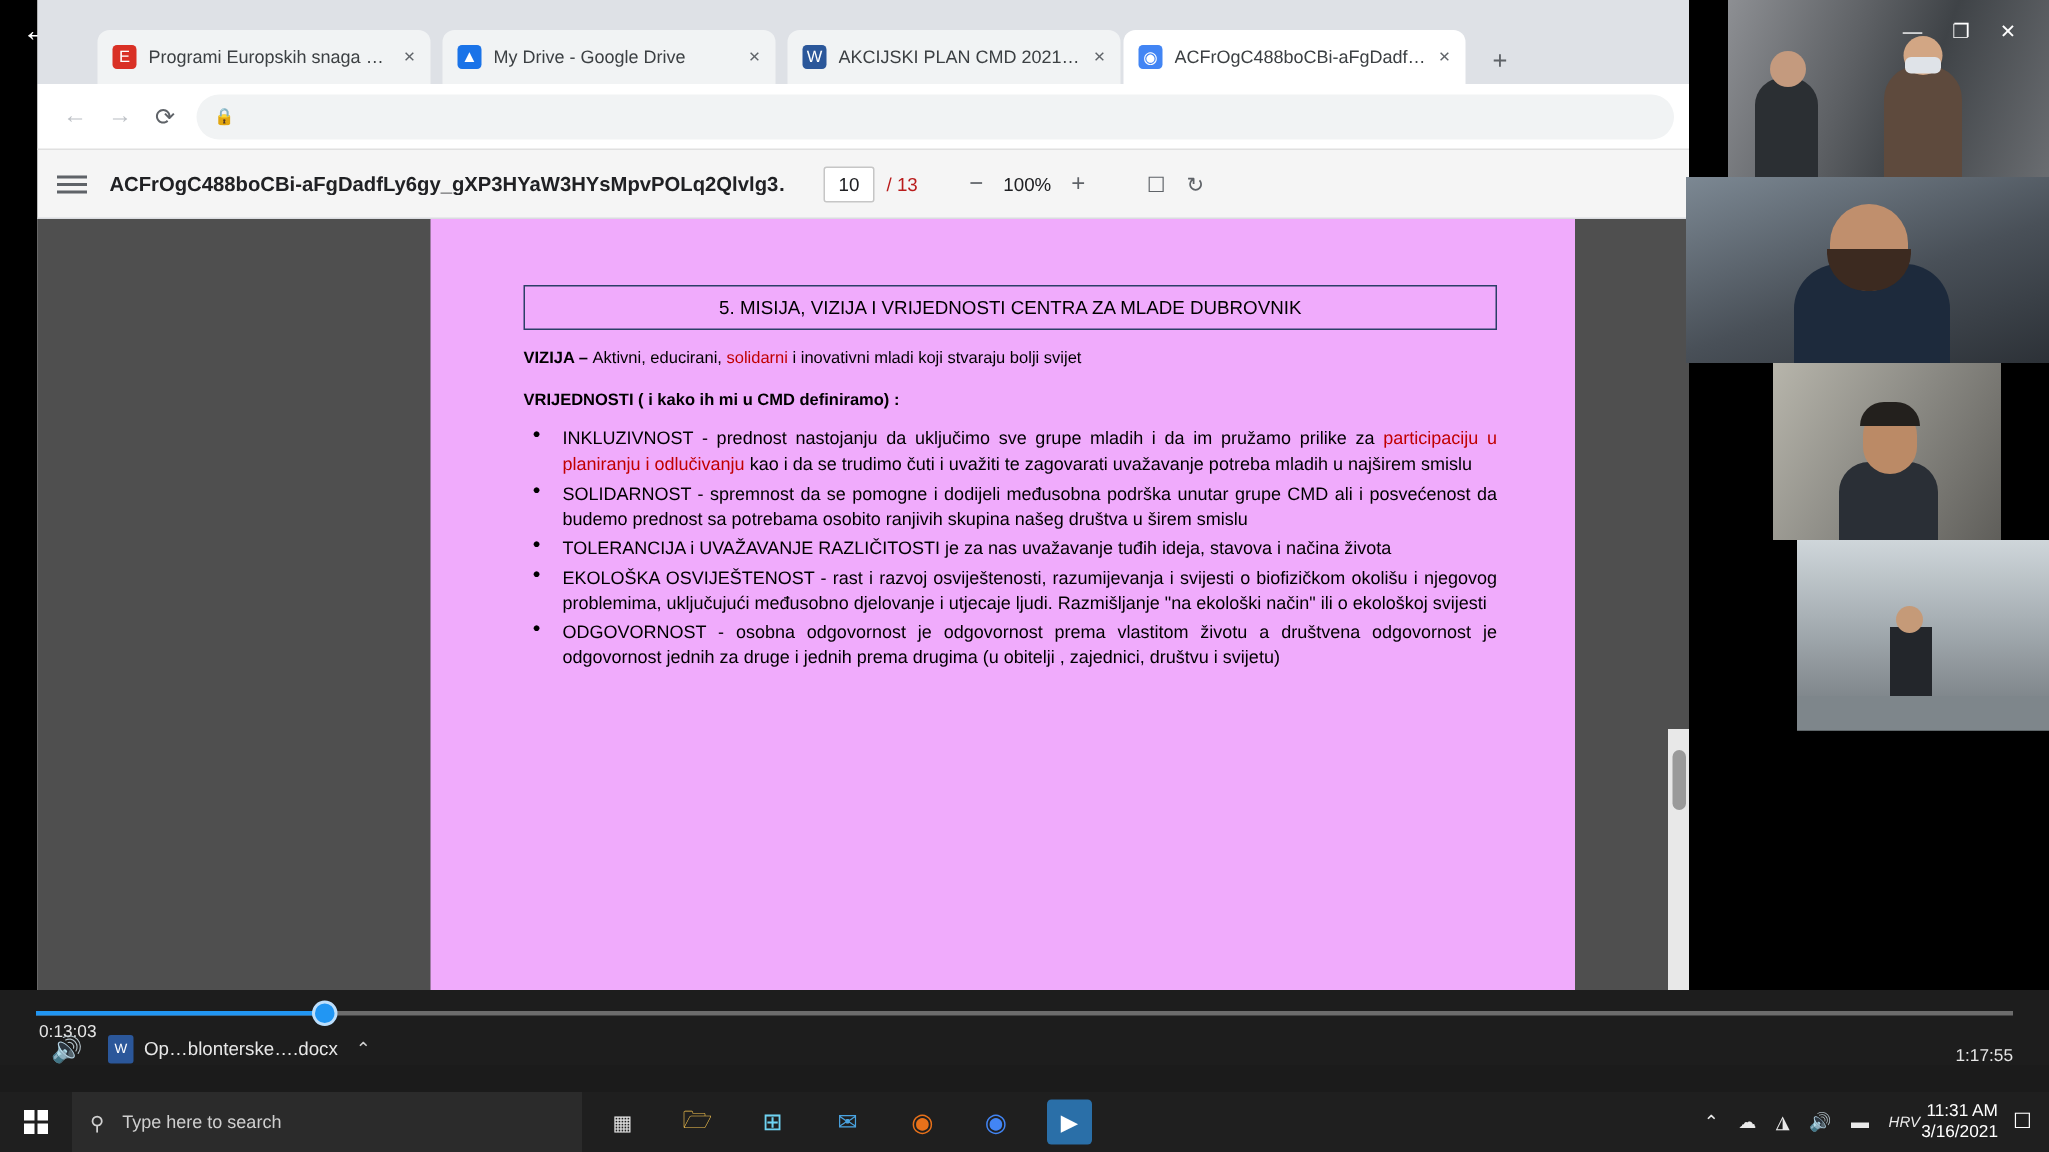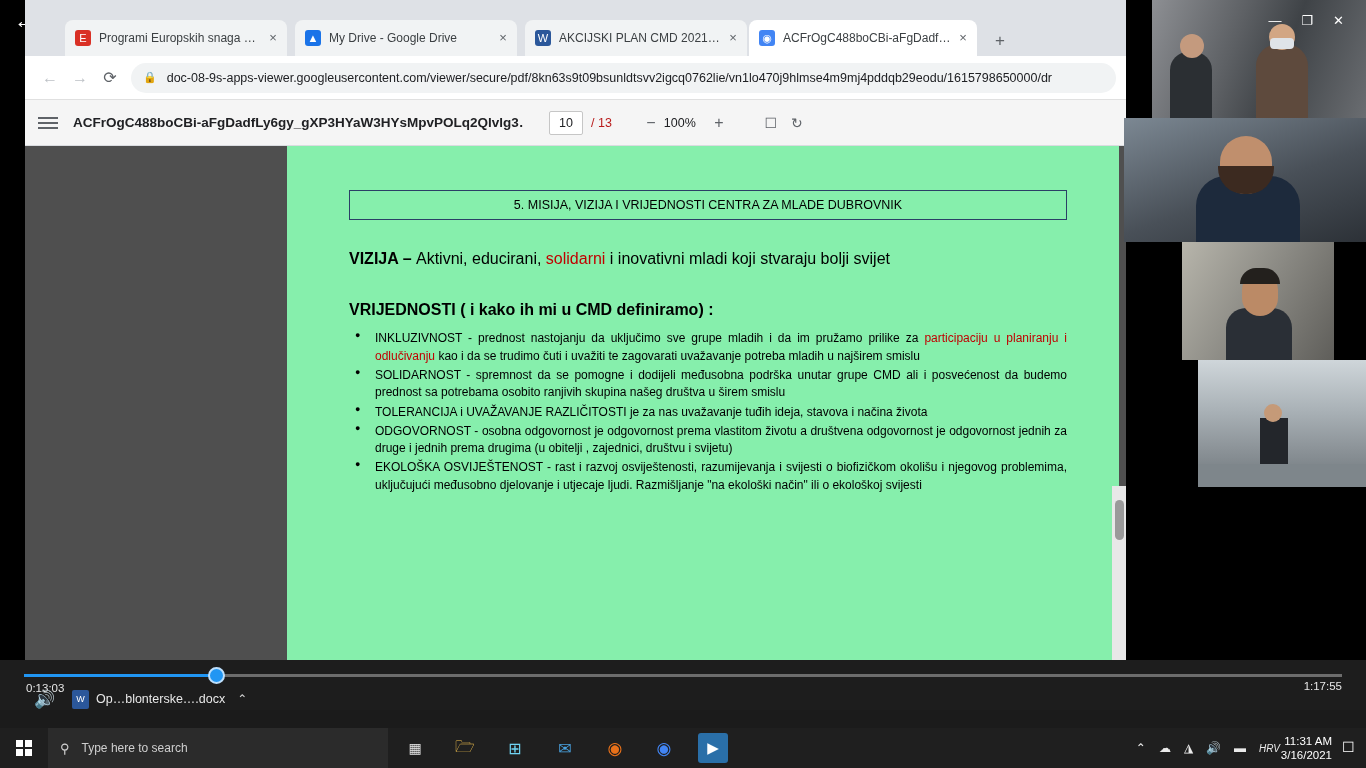--- a/index.html
+++ b/index.html
@@ -56,32 +56,32 @@
   #hamburger span:nth-child(2){top:12px}
   #hamburger span:nth-child(3){top:17px}
   #doctitle { font-size:13.5px; color:#202124; font-weight:bold; max-width:450px; overflow:hidden;
               white-space:nowrap; }
   .vspacer { width:26px; }
   #pagebox { width:34px; height:24px; border:1px solid #c6c6c6; background:#fff; border-radius:2px;
              font-size:12.5px; color:#202124; display:flex; align-items:center; justify-content:center; }
   #pagetotal { font-size:12.5px; color:#b91c1c; margin-left:8px; }
   .zoombtn { width:26px; height:26px; color:#5f6368; font-size:16px; display:flex; align-items:center;
              justify-content:center; }
-  #zoomval { font-size:12.5px; color:#202124; min-width:42px; text-align:left; }
+  #zoomval { font-size:12.5px; color:#202124; min-width:42px; text-align:center; }
   .vicon { width:26px; height:26px; color:#5f6368; display:flex; align-items:center; justify-content:center;
            font-size:14px; }
 
   
   #docarea { position:absolute; left:0; top:146px; width:1101px; height:514px; background:#4f4f4f;
              overflow:hidden; }
-  #page { position:absolute; left:262px; top:0px; width:832px; height:520px; background:#86efac; }
+  #page { position:absolute; left:262px; top:0px; width:763px; height:520px; background:#f0abfc; }
   #pagebody { padding:44px 52px 0 62px; color:#000; }
 
   #titlebox { border:1px solid #2b3f66; padding:7px 6px; text-align:center; font-size:12.5px; }
-  .para { font-size:16px; line-height:1.42; margin-top:28px; text-align:justify; }
+  .para { font-size:11px; line-height:1.42; margin-top:12px; text-align:justify; }
   .para b { font-weight:bold; }
   .red { color:#c00000; }
   ul.bul { margin:9px 0 0 0; padding-left:26px; list-style:none; }
   ul.bul li { position:relative; font-size:12px; line-height:1.44; margin-bottom:2px; text-align:justify; }
   ul.bul li:before { content:"\25CF"; position:absolute; left:-20px; top:-1px; font-size:9px; }
   ul.bul li.redline { color:#c00000; }
 
   
   #vscroll { position:absolute; right:0; top:486px; width:14px; height:174px; background:#e8e8e8; }
   #vthumb { position:absolute; right:2px; top:500px; width:9px; height:40px; background:#9a9a9a;
@@ -92,21 +92,21 @@
   .cam { position:absolute; overflow:hidden; }
   .cam .ph { position:absolute; inset:0; }
 
   
   #seekbar { position:absolute; left:0; top:660px; width:1366px; height:50px; background:#1d1d1d; }
   #trackline { position:absolute; left:24px; top:14px; width:1318px; height:3px; background:#6c6c6c; }
   #trackfill { position:absolute; left:0; top:0; height:3px; width:195px; background:#2196f3; }
   #knob { position:absolute; left:208px; top:7px; width:17px; height:17px; border-radius:50%;
           background:#2196f3; border:2px solid #bddffc; }
   #tleft { position:absolute; left:26px; top:22px; font-size:11.5px; color:#e6e6e6; }
-  #tright { position:absolute; right:24px; top:20px; font-size:11.5px; color:#e6e6e6; }
+  #tright { position:absolute; right:24px; top:38px; font-size:11.5px; color:#e6e6e6; }
 
   #ctrlbar { position:absolute; left:0; top:663px; width:1366px; height:47px; }
   #ctrl-inner { position:absolute; left:0; top:14px; width:1366px; height:44px; display:flex;
                 align-items:center; }
   #volbtn { margin-left:32px; color:#fff; font-size:17px; width:26px; text-align:center; }
   #filechip { display:flex; align-items:center; margin-left:14px; color:#e8e8e8; font-size:12.5px; }
   #filechip .dicon { width:17px; height:19px; background:#2b579a; color:#fff; font-size:9px;
                      display:flex; align-items:center; justify-content:center; margin-right:7px;
                      border-radius:2px; }
   #chev { margin-left:12px; color:#cfcfcf; font-size:12px; }
@@ -173,21 +173,20 @@
 
         <div id="newtab">+</div>
       </div>
 
       <div id="chrome-toolbar">
         <div class="navbtn disabled">←</div>
         <div class="navbtn disabled">→</div>
         <div class="navbtn">⟳</div>
         <div id="omnibox">
           <span class="lockicon">🔒</span>
-          <span class="urltext" title="doc-08-9s-apps-viewer.googleusercontent.com/viewer/secure/pdf/8kn63s9t09bsunldtsvv2igcq0762lie/vn1lo470j9hlmse4m9mj4pddqb29eodu/1615798650000/dr">doc-08-9s-apps-viewer.googleusercontent.com/viewer/secure/pdf/8kn63s9t09bsunldtsvv2igcq0762lie/vn1lo470j9hlmse4m9mj4pddqb29eodu/1615798650000/dr</span>
         </div>
       </div>
 
       <div id="viewerbar">
         <div id="hamburger">
           <span></span>
             <span></span>
             <span></span>
         </div>
         <div id="doctitle">ACFrOgC488boCBi-aFgDadfLy6gy_gXP3HYaW3HYsMpvPOLq2Qlvlg3…</div>
@@ -214,22 +213,22 @@
 
 
             <div class="para">
               <b>VRIJEDNOSTI</b><b> ( i kako ih mi u CMD definiramo) :</b>
             </div>
 
             <ul class="bul">
               <li><span>INKLUZIVNOST - prednost nastojanju da uključimo sve grupe mladih i da im pružamo prilike za </span><span class="red">participaciju u planiranju i odlučivanju</span><span> kao  i da se trudimo čuti i uvažiti  te zagovarati uvažavanje potreba mladih u najširem smislu</span></li>
               <li><span>SOLIDARNOST - spremnost da se pomogne i dodijeli međusobna podrška unutar grupe CMD ali i posvećenost da budemo prednost sa potrebama osobito ranjivih skupina našeg društva u širem smislu</span></li>
               <li><span>TOLERANCIJA i UVAŽAVANJE RAZLIČITOSTI je za nas uvažavanje tuđih ideja, stavova i načina života</span></li>
+              <li><span>EKOLOŠKA OSVIJEŠTENOST -   rast i razvoj osviještenosti, razumijevanja i svijesti o biofizičkom okolišu i njegovog problemima, uključujući međusobno djelovanje i utjecaje ljudi. Razmišljanje "na ekološki način" ili o ekološkoj svijesti</span></li>
               <li><span>ODGOVORNOST - osobna odgovornost je odgovornost prema vlastitom životu a društvena odgovornost je odgovornost jednih za druge i jednih prema drugima (u obitelji , zajednici, društvu i svijetu)</span></li>
-              <li><span>EKOLOŠKA OSVIJEŠTENOST -   rast i razvoj osviještenosti, razumijevanja i svijesti o biofizičkom okolišu i njegovog problemima, uključujući međusobno djelovanje i utjecaje ljudi. Razmišljanje "na ekološki način" ili o ekološkoj svijesti</span></li>
             </ul>
           </div>
         </div>
       </div>
 
       <div id="vscroll"></div>
       <div id="vthumb"></div>
     </div>
 
     <div id="cams">

